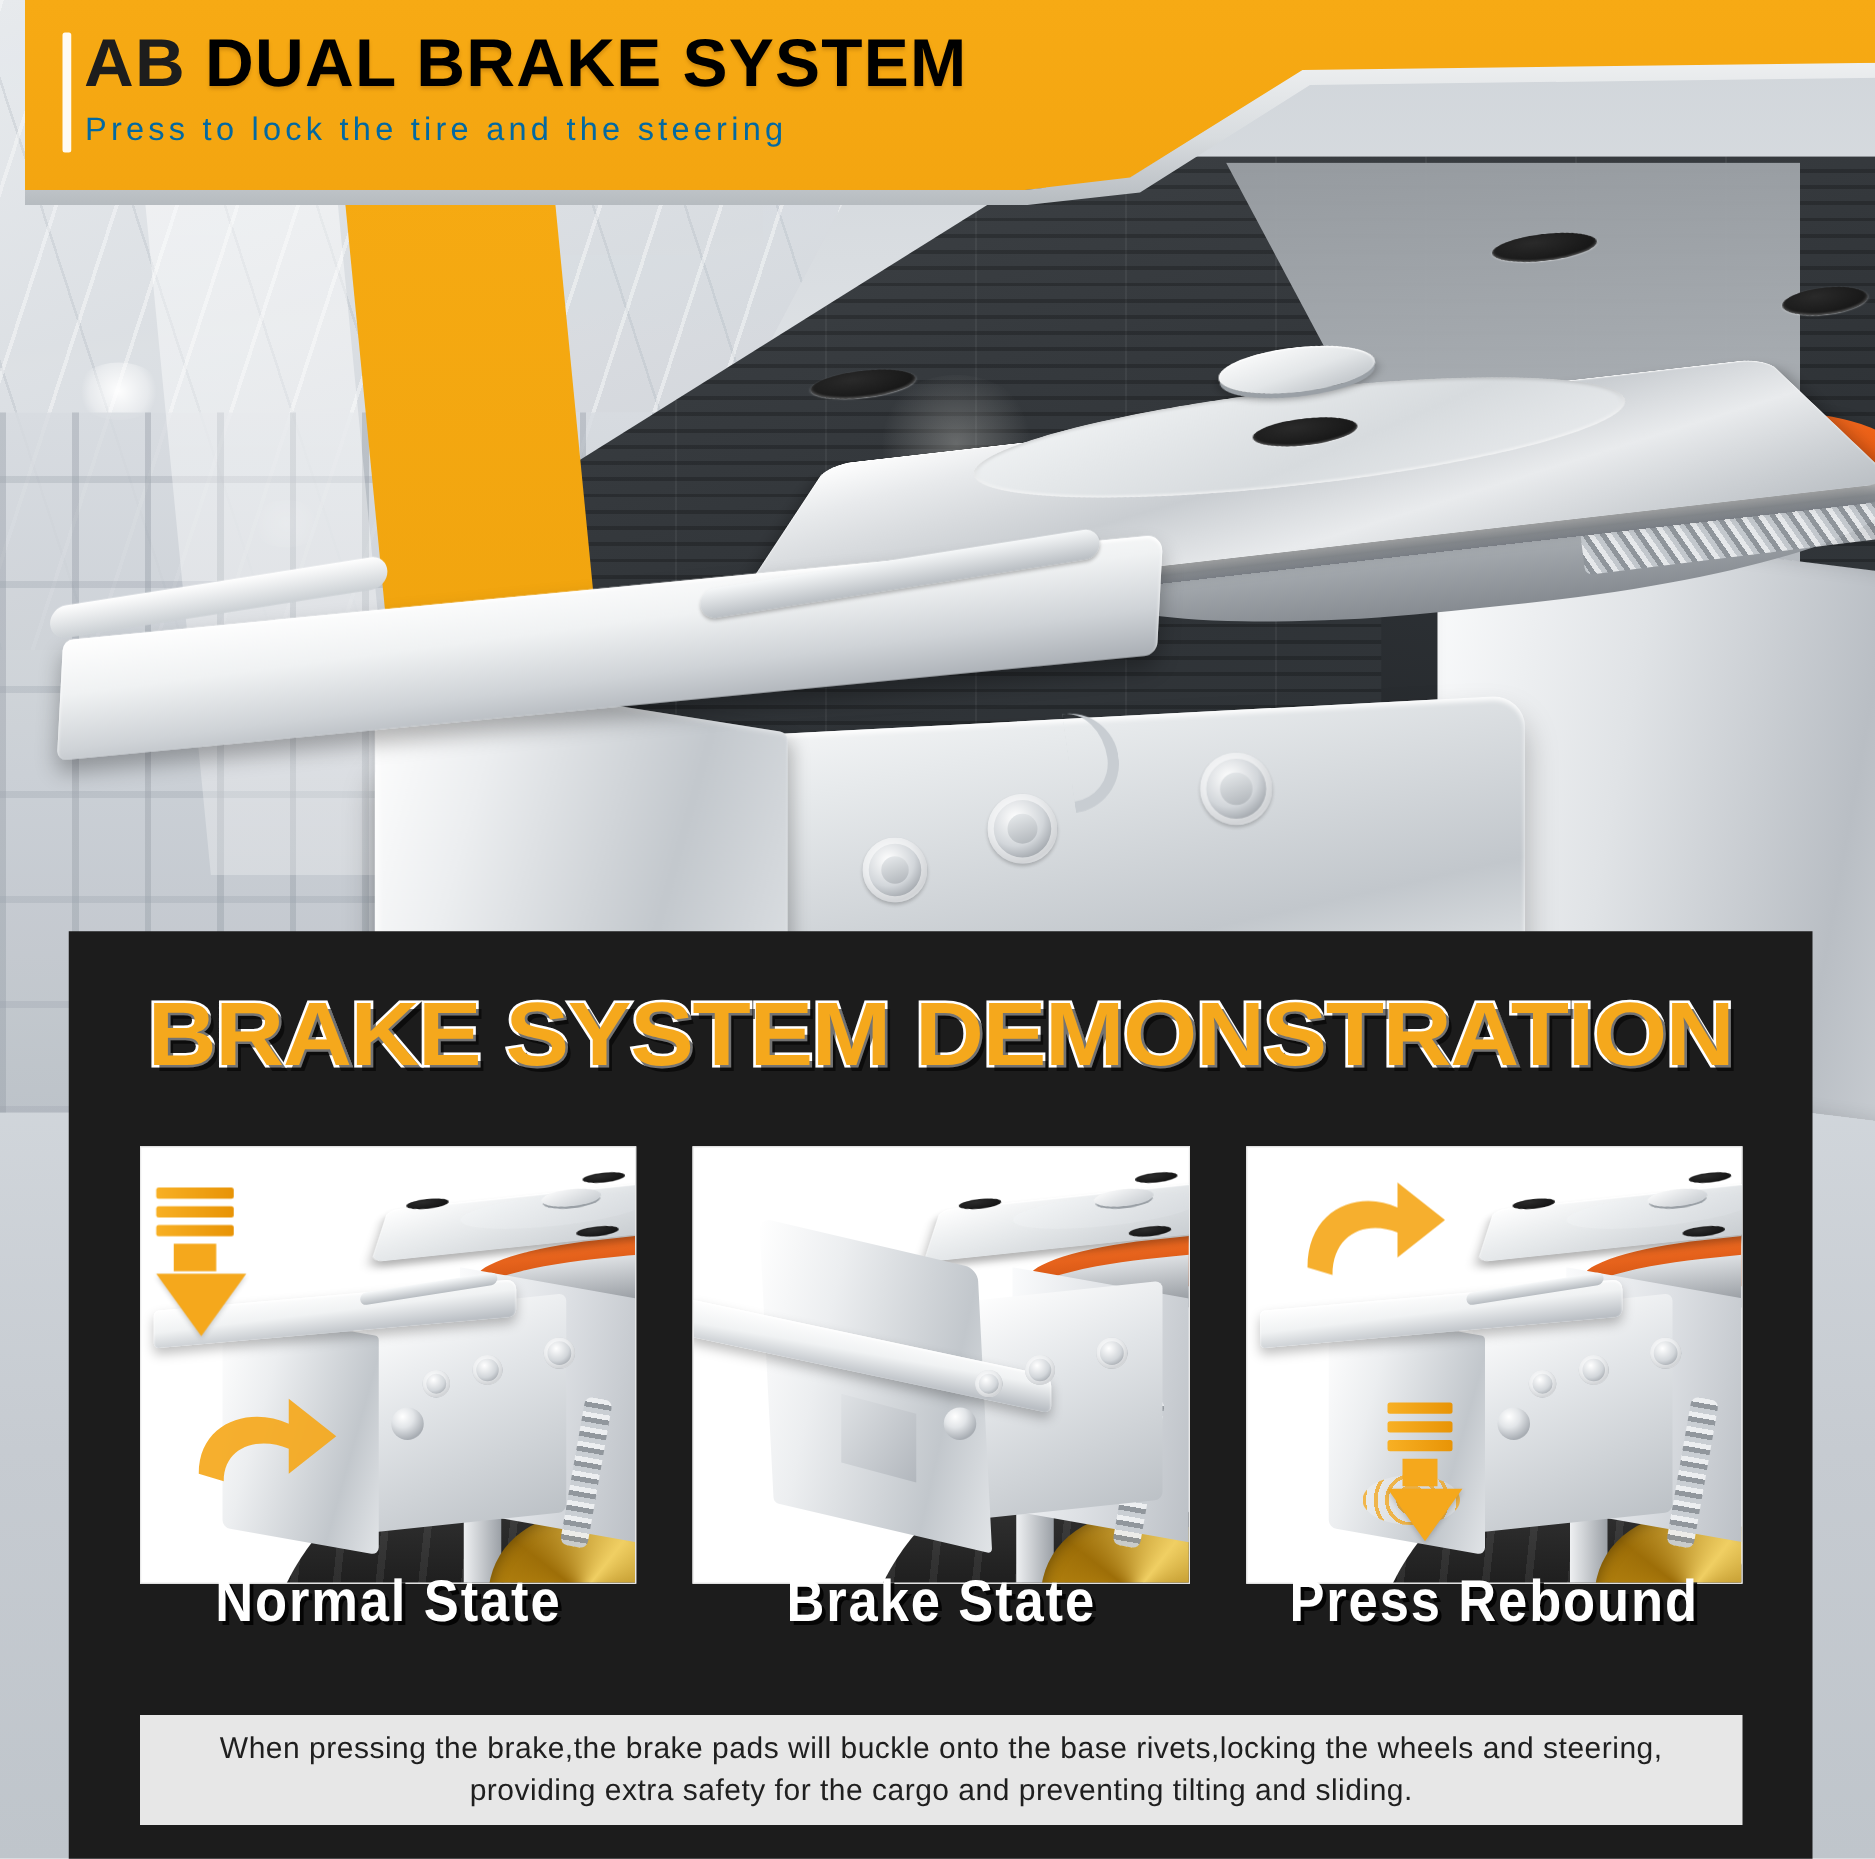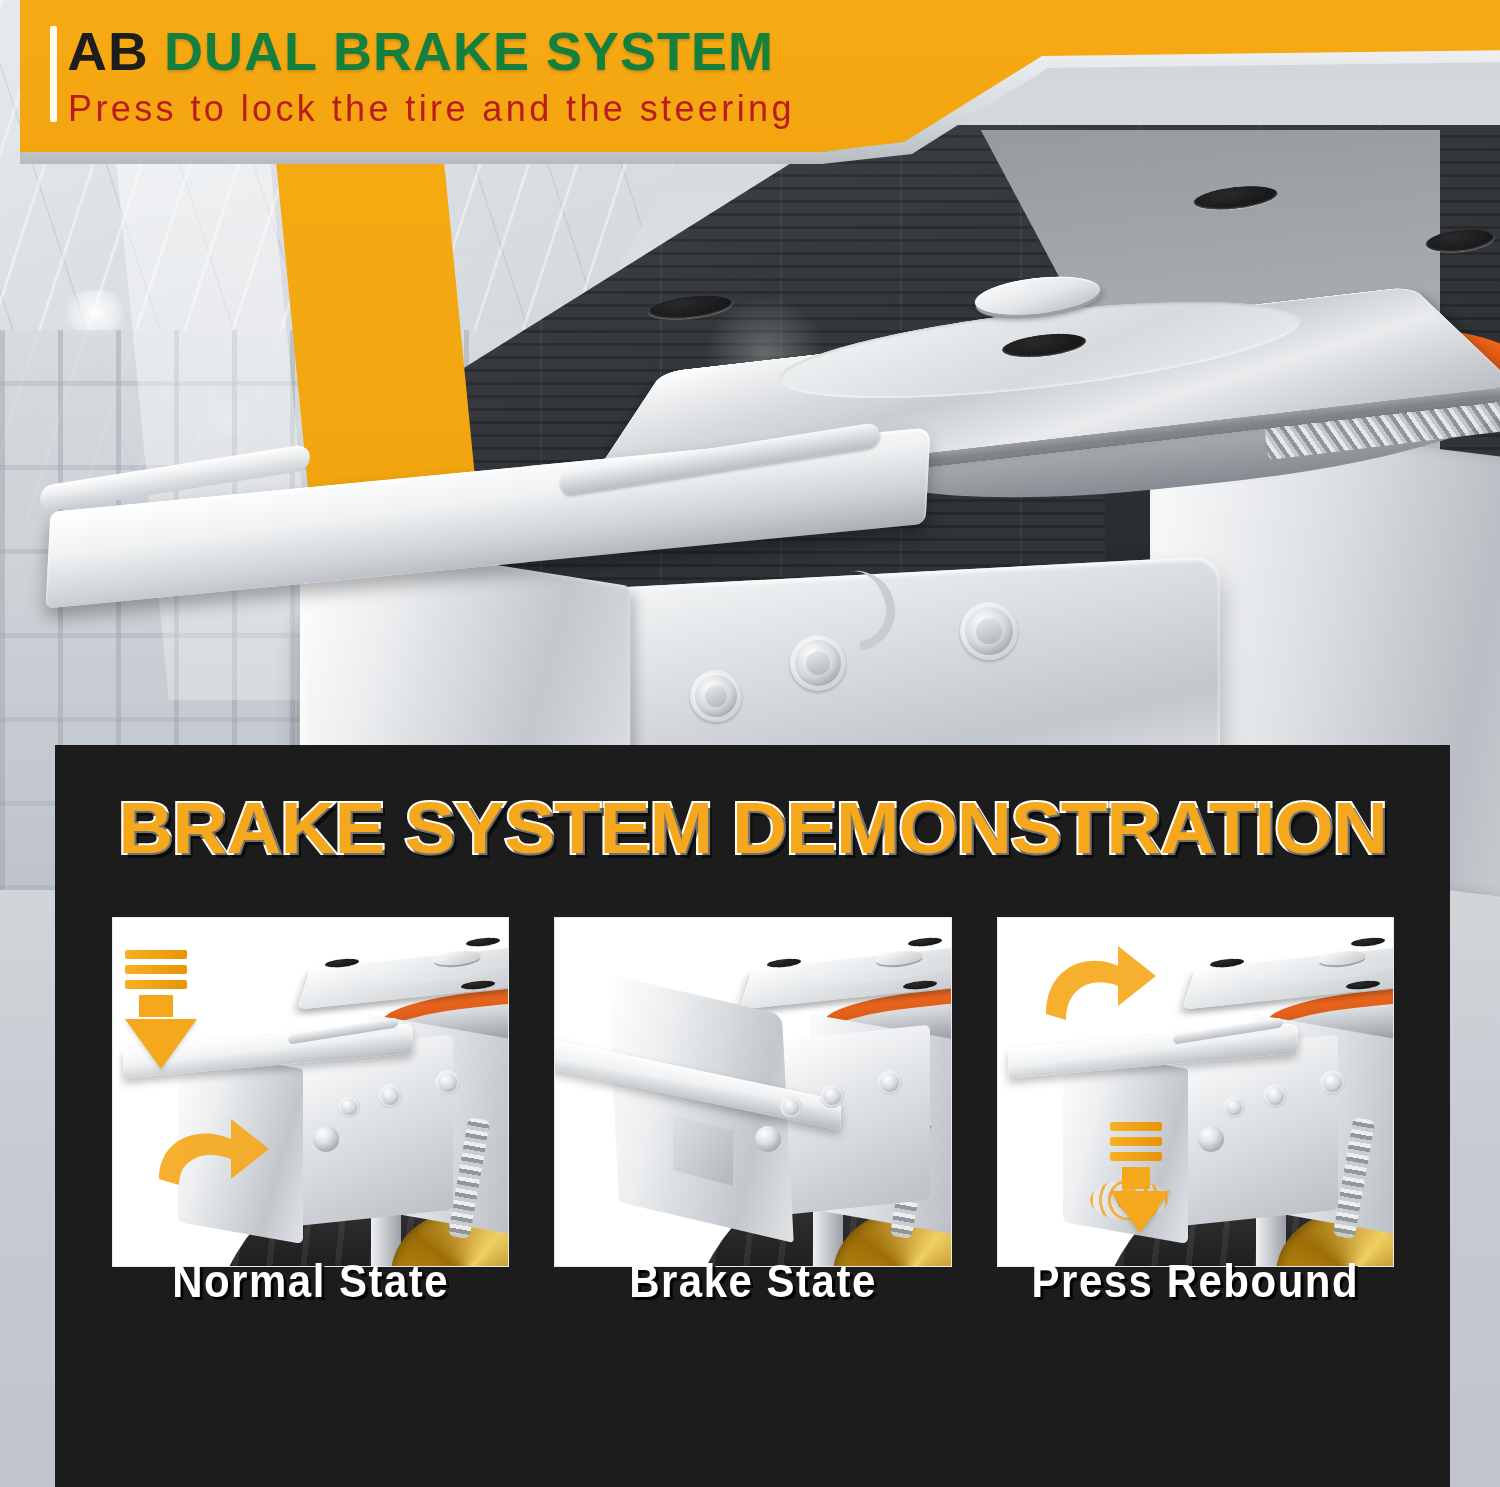--- a/index.html
+++ b/index.html
@@ -100,26 +100,26 @@
     background:#ffffff; border-radius:2px; opacity:.95;
   }
   .title-wrap { position:absolute; left:48px; top:20px; }
   .title-row { display:flex; align-items:baseline; gap:16px; }
   .title-ab {
     font-size:54px; font-weight:bold; color:#1d1d1d;
     letter-spacing:1px; font-family:"Liberation Sans", sans-serif;
     transform:scaleX(1.02);
   }
   .title-main {
-    font-size:54px; font-weight:bold; color:#15803d;
+    font-size:54px; font-weight:bold; color:#000000;
     letter-spacing:1px; font-family:"Liberation Sans", sans-serif;
     text-shadow:0 2px 3px rgba(120,70,0,.28);
   }
   .subtitle {
-    margin-top:6px; font-size:36px; color:#b91c1c;
+    margin-top:6px; font-size:26px; color:#0369a1;
     letter-spacing:3.4px; font-family:"Liberation Sans", sans-serif;
     font-weight:400;
   }
 
   
   .hero { position:absolute; left:0; top:150px; width:1500px; height:620px; }
 
   .top-plate {
     position:absolute; left:565px; top:30px; width:940px; height:260px;
     transform:rotate(-6.5deg);
@@ -636,15 +636,19 @@
       </div>
 
     </div>
 
     <div class="state-row">
       <div class="state-label">Normal State</div>
       <div class="state-label">Brake State</div>
       <div class="state-label">Press Rebound</div>
     </div>
 
+    <div class="caption">
+      <div class="caption-line">When pressing the brake,the brake pads will buckle onto the base rivets,locking the wheels and steering,</div>
+      <div class="caption-line">providing extra safety for the cargo and preventing tilting and sliding.</div>
+    </div>
   </div>
 
 </div>
 
 </body></html>

